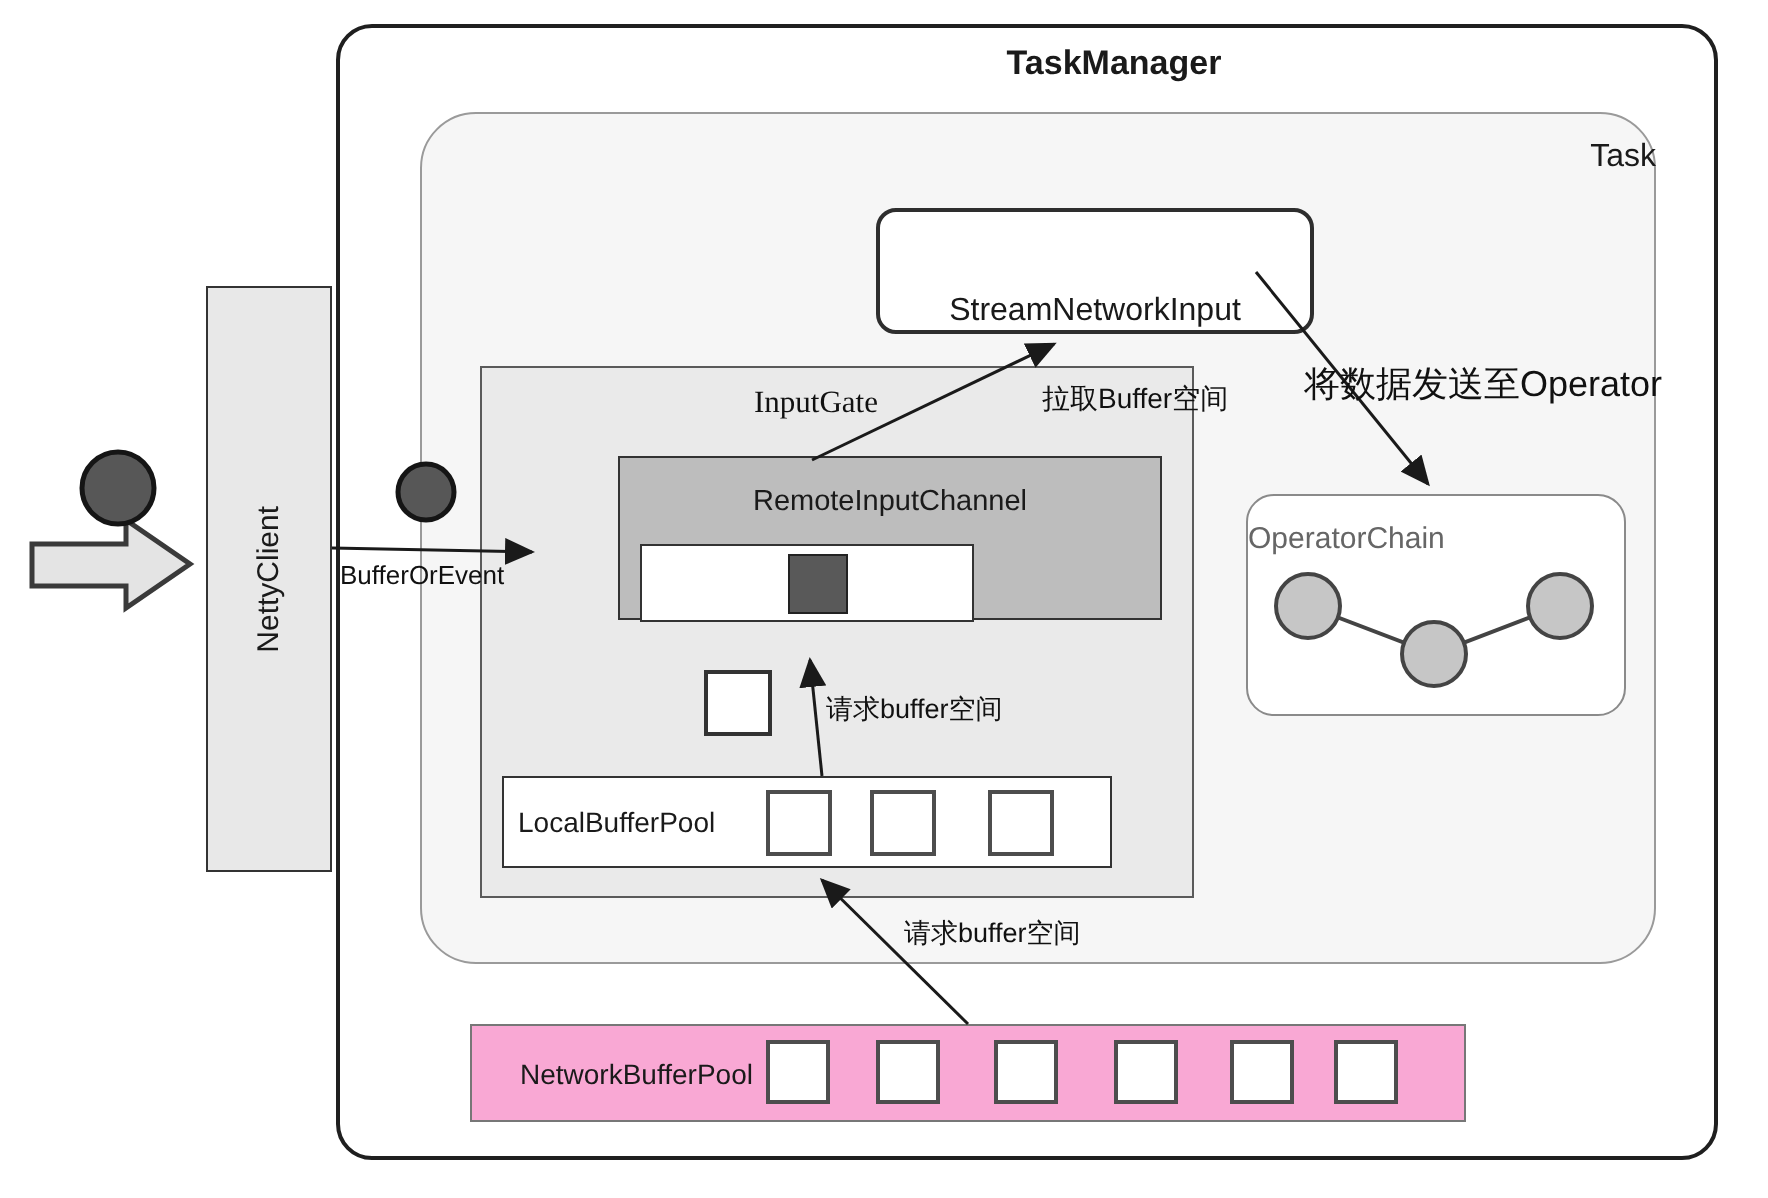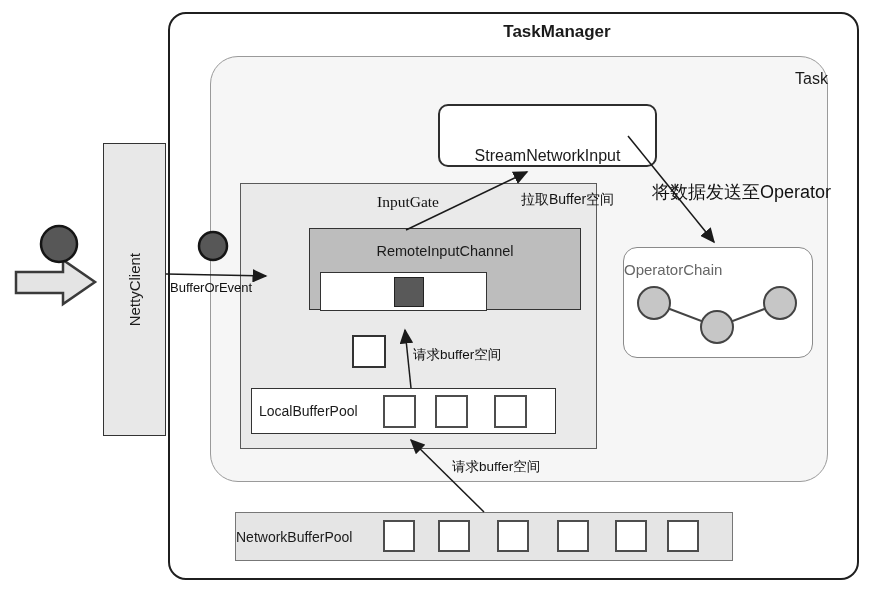--- a/index.html
+++ b/index.html
@@ -45,22 +45,22 @@
   .ric-dark { left:394px; top:277px; width:30px; height:30px;
     background:#595959; border:1.5px solid #222; z-index:6; }
 
   .small-sq { left:352px; top:335px; width:34px; height:33px;
     background:#ffffff; border:2px solid #333; z-index:5; }
 
   .lbp { left:251px; top:388px; width:305px; height:46px;
     background:#ffffff; border:1.5px solid #333; z-index:4;
     display:flex; align-items:center; padding-left:7px; font-size:14px; }
   .nbp { left:235px; top:512px; width:498px; height:49px;
-    background:#e5e5e5; border:1.5px solid #777; z-index:4;
-    display:flex; align-items:center; padding-left:0; font-size:14px; }
+    background:#f9a8d4; border:1.5px solid #777; z-index:4;
+    display:flex; align-items:center; padding-left:24px; font-size:14px; }
   .sq { position:absolute; box-sizing:border-box; background:#ffffff;
     border:2px solid #4d4d4d; z-index:6; }
 
   .netty { left:103px; top:143px; width:63px; height:293px;
     background:#e8e8e8; border:1.5px solid #333; z-index:6;
     display:flex; align-items:center; justify-content:center; }
   .vtext { writing-mode:vertical-rl; transform:rotate(180deg); font-size:15px; }
 
   .opchain { left:623px; top:247px; width:190px; height:111px;
     background:#ffffff; border:1.5px solid #8a8a8a; border-radius:14px; z-index:4;

